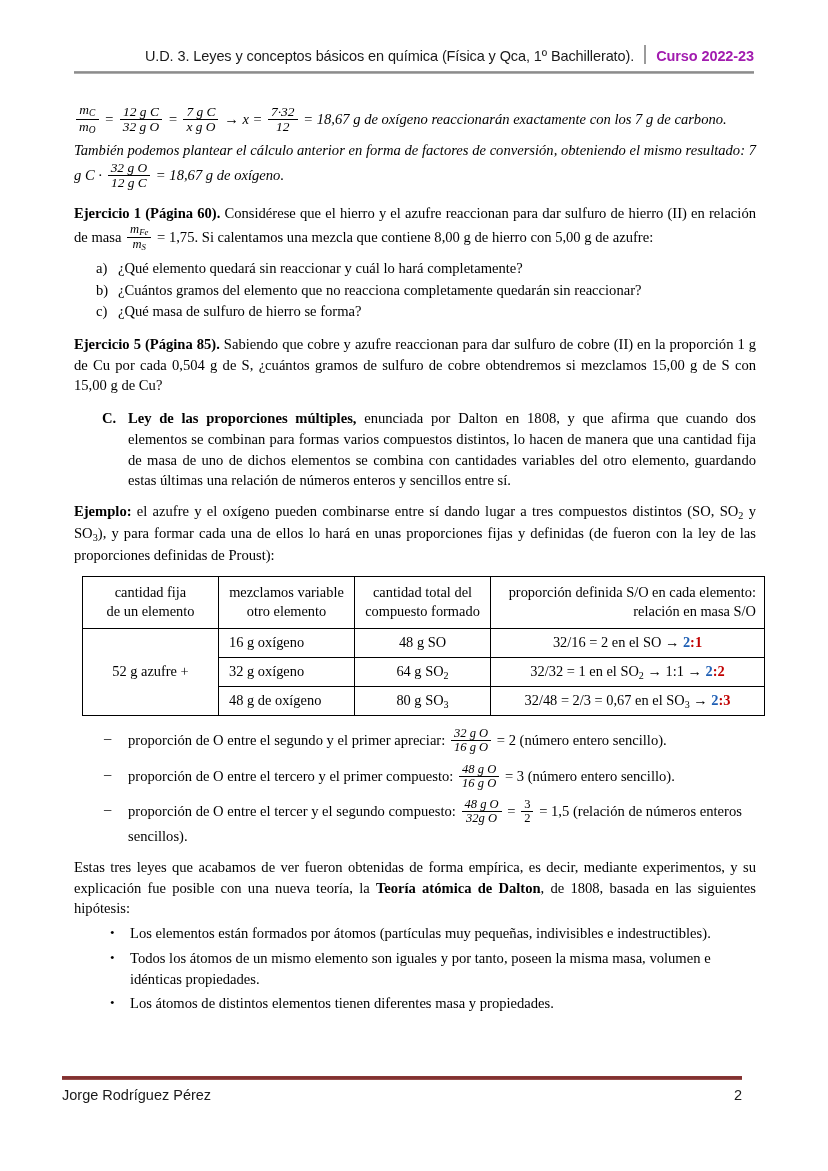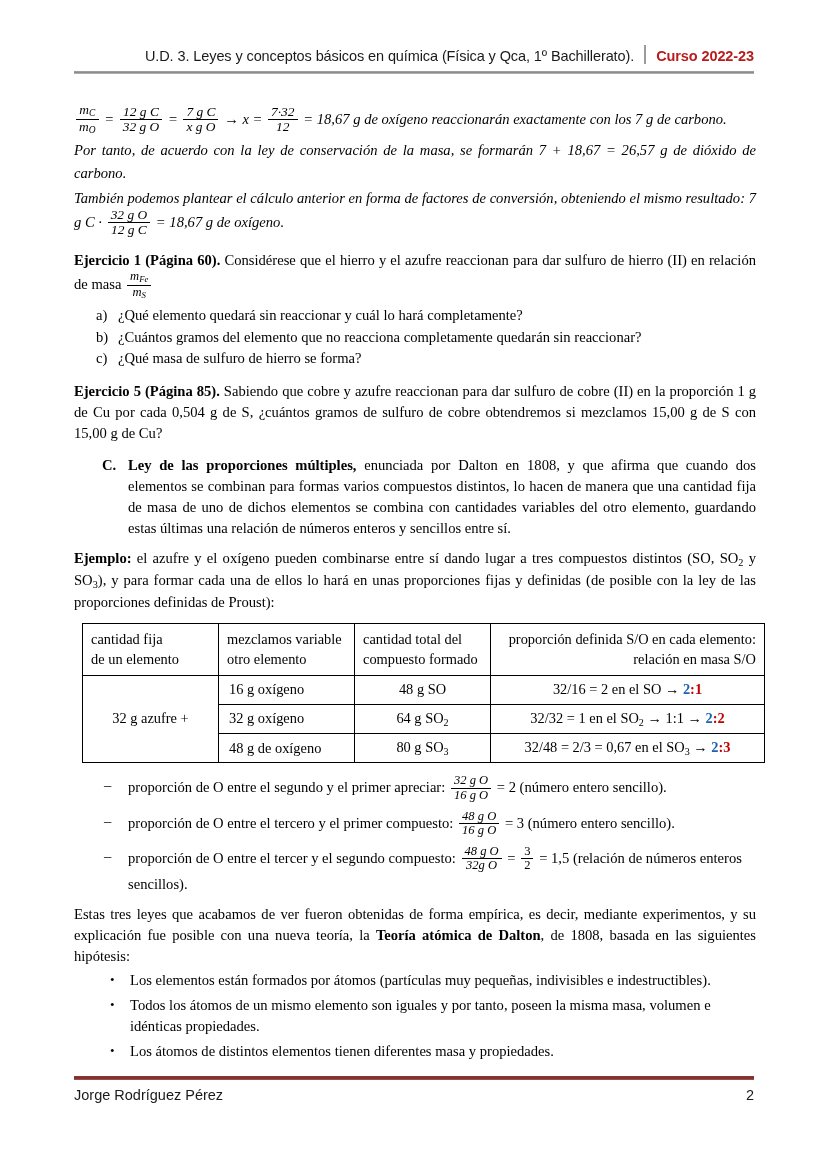--- a/index.html
+++ b/index.html
@@ -43,21 +43,21 @@
   }
   .header-divider {
     width: 2px;
     height: 19px;
     background: #9b9b9b;
     margin: 0 10px;
     position: relative;
     top: 3px;
   }
   .header-course {
-    color: #b91c1c;
+    color: #a21caf;
     font-weight: bold;
     letter-spacing: -0.1px;
   }
   .header-rule {
     margin-top: 6px;
     height: 3px;
     background: linear-gradient(to bottom, #a6a6a6 0%, #8c8c8c 50%, #bfbfbf 100%);
     width: 680px;
   }
 
@@ -142,21 +142,21 @@
     table-layout: fixed;
   }
   table.props td {
     border: 1.3px solid #000;
     padding: 4px 7px;
     vertical-align: middle;
     text-align: center;
     line-height: 1.35;
   }
   table.props td.hdr {
-    text-align: left;
+    text-align: center;
     padding: 5px 8px;
     height: 52px;
   }
   table.props td.hdr.center2 { text-align: right; }
   table.props td.fixedcol { text-align: center; }
   table.props td.lefttxt { text-align: left; padding-left: 10px; }
   .c1 { width: 136px; }
   .c2 { width: 136px; }
   .c3 { width: 136px; }
   .c4 { width: 274px; }
@@ -190,21 +190,21 @@
     font-size: 13px;
     line-height: 1.55;
   }
   .bullet-list .txt { flex: 1; text-align: left; }
 
   .para-block { margin-top: 10px; }
 
   
   .footer {
     position: absolute;
-    left: 74px;
+    left: 62px;
     top: 1076px;
     width: 680px;
   }
   .footer-rule {
     height: 4px;
     background: linear-gradient(to bottom, #8d3a38 0%, #7c2b2b 55%, #a35c57 100%);
     width: 680px;
   }
   .footer-row {
     display: flex;
@@ -250,38 +250,38 @@
         </span>
         <span>→</span>
         <span>x =</span>
         <span class="frac ital big">
           <span class="num">7·32</span>
           <span class="den">12</span>
         </span>
         <span>=</span>
         <span>18,67 g de oxígeno reaccionarán exactamente con los 7 g de carbono.</span>
       </p>
-      <p>Por tanto, de acuerdo con la ley de conservación de la masa, se formarán 7 + 18,67 = 26,57 g de dióxido de carbono.</p>
       <p>
         <span>También podemos plantear el cálculo anterior en forma de factores de conversión, obteniendo el mismo resultado: 7 g C ·</span>
         <span class="frac ital big">
           <span class="num">32 g O</span>
           <span class="den">12 g C</span>
         </span>
         <span>= 18,67 g de oxígeno.</span>
       </p>
     </div>
 
     <p class="ejercicio">
       <b>Ejercicio 1 (Página 60).</b>
       <span>Considérese que el hierro y el azufre reaccionan para dar sulfuro de hierro (II) en relación de masa</span>
       <span class="frac ital">
         <span class="num"><span>m</span><sub>Fe</sub></span>
         <span class="den"><span>m</span><sub>S</sub></span>
       </span>
+      <span>= 1,75. Si calentamos una mezcla que contiene 8,00 g de hierro con 5,00 g de azufre:</span>
     </p>
 
     <ul class="abc-list">
       <li>
         <span class="mark">a)</span>
         <span class="txt">¿Qué elemento quedará sin reaccionar y cuál lo hará completamente?</span>
       </li>
       <li>
         <span class="mark">b)</span>
         <span class="txt">¿Cuántos gramos del elemento que no reacciona completamente quedarán sin reaccionar?</span>
@@ -298,21 +298,21 @@
     </p>
 
     <div class="lettered-section">
       <span class="ls-mark">C.</span>
       <span class="ls-body">
         <b>Ley de las proporciones múltiples,</b><span> enunciada por Dalton en 1808, y que afirma que cuando dos elementos se combinan para formas varios compuestos distintos, lo hacen de manera que una cantidad fija de masa de uno de dichos elementos se combina con cantidades variables del otro elemento, guardando estas últimas una relación de números enteros y sencillos entre sí.</span>
       </span>
     </div>
 
     <p class="ejemplo">
-      <b>Ejemplo:</b><span> el azufre y el oxígeno pueden combinarse entre sí dando lugar a tres compuestos distintos (SO, SO</span><sub>2</sub><span> y SO</span><sub>3</sub><span>), y para formar cada una de ellos lo hará en unas proporciones fijas y definidas (de posible con la ley de las proporciones definidas de Proust):</span>
+      <b>Ejemplo:</b><span> el azufre y el oxígeno pueden combinarse entre sí dando lugar a tres compuestos distintos (SO, SO</span><sub>2</sub><span> y SO</span><sub>3</sub><span>), y para formar cada una de ellos lo hará en unas proporciones fijas y definidas (de fueron con la ley de las proporciones definidas de Proust):</span>
     </p>
 
     <table class="props">
       <tbody>
         <tr>
           <td class="hdr c1">
             <div>cantidad fija</div>
             <div>de un elemento</div>
           </td>
           <td class="hdr c2">
@@ -322,21 +322,21 @@
           <td class="hdr c3">
             <div>cantidad total del</div>
             <div>compuesto formado</div>
           </td>
           <td class="hdr center2 c4">
             <div>proporción definida S/O en cada elemento:</div>
             <div>relación en masa S/O</div>
           </td>
         </tr>
         <tr>
-          <td class="fixedcol" rowspan="3">32 g azufre +</td>
+          <td class="fixedcol" rowspan="3">52 g azufre +</td>
           <td class="lefttxt">16 g oxígeno</td>
           <td><span>48 g SO</span><sub></sub></td>
           <td><span>32/16 = 2 en el SO → </span><span class="ratio-a">2</span><span class="ratio-b">:</span><span class="ratio-b">1</span></td>
         </tr>
         <tr>
           <td class="lefttxt">32 g oxígeno</td>
           <td><span>64 g SO</span><sub>2</sub></td>
           <td><span>32/32 = 1 en el SO</span><sub>2</sub><span> → 1:1 → </span><span class="ratio-a">2</span><span class="ratio-b">:</span><span class="ratio-b">2</span></td>
         </tr>
         <tr>

